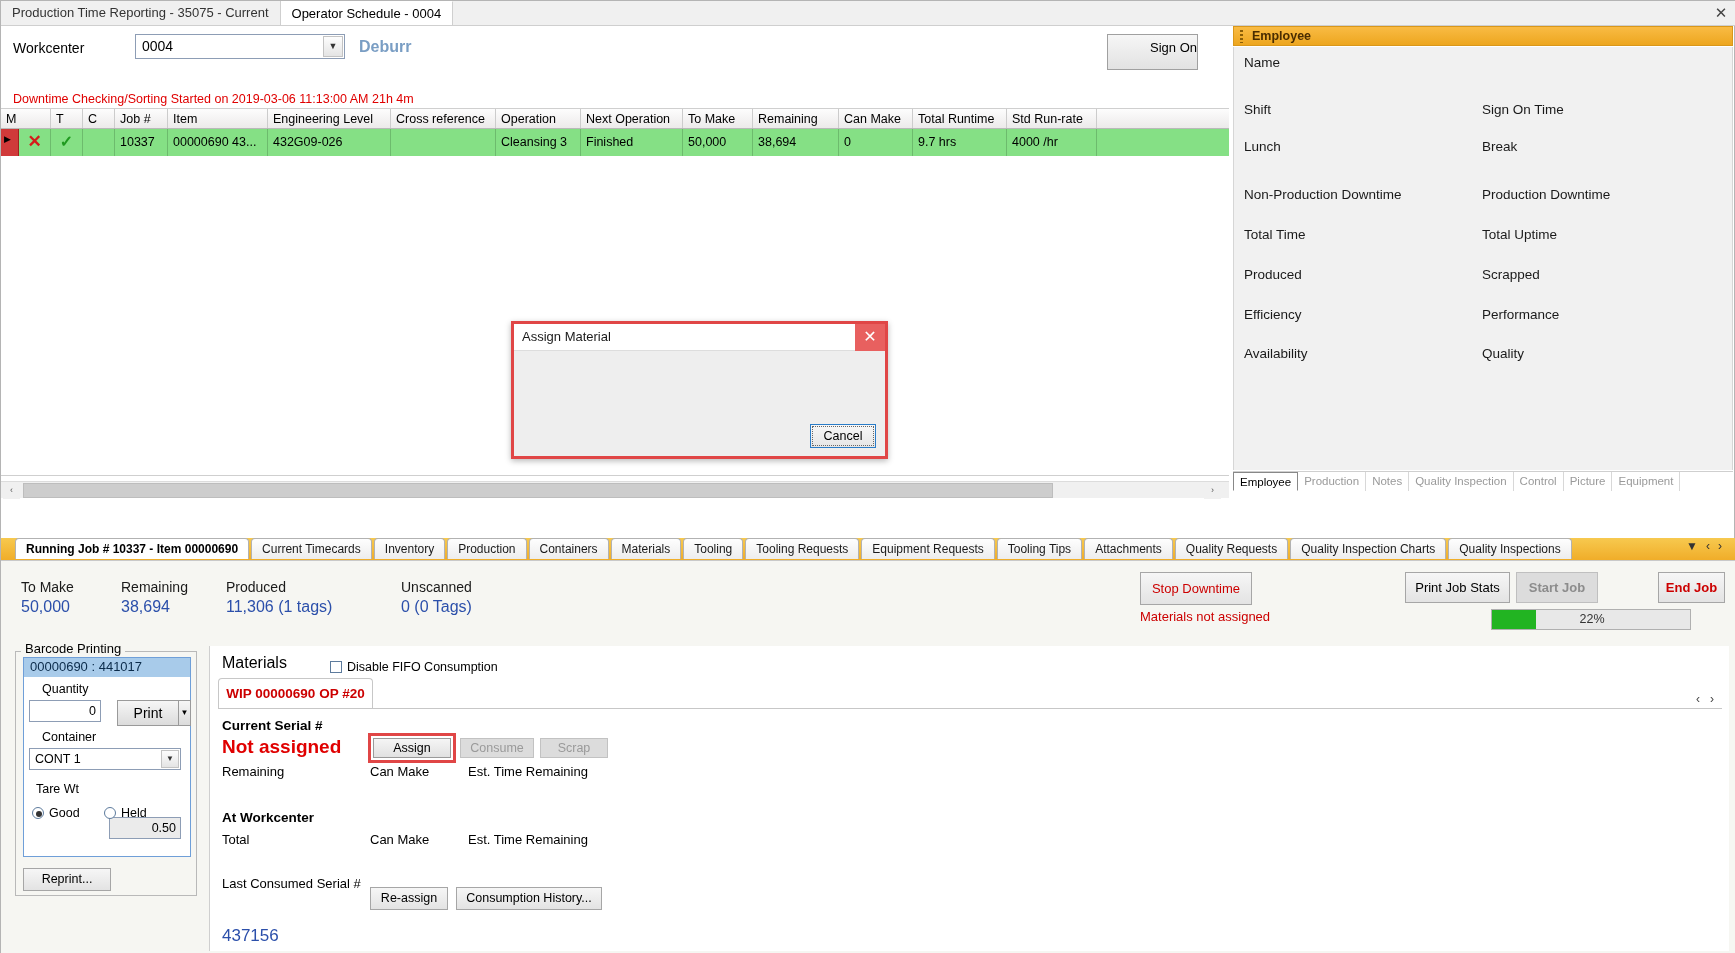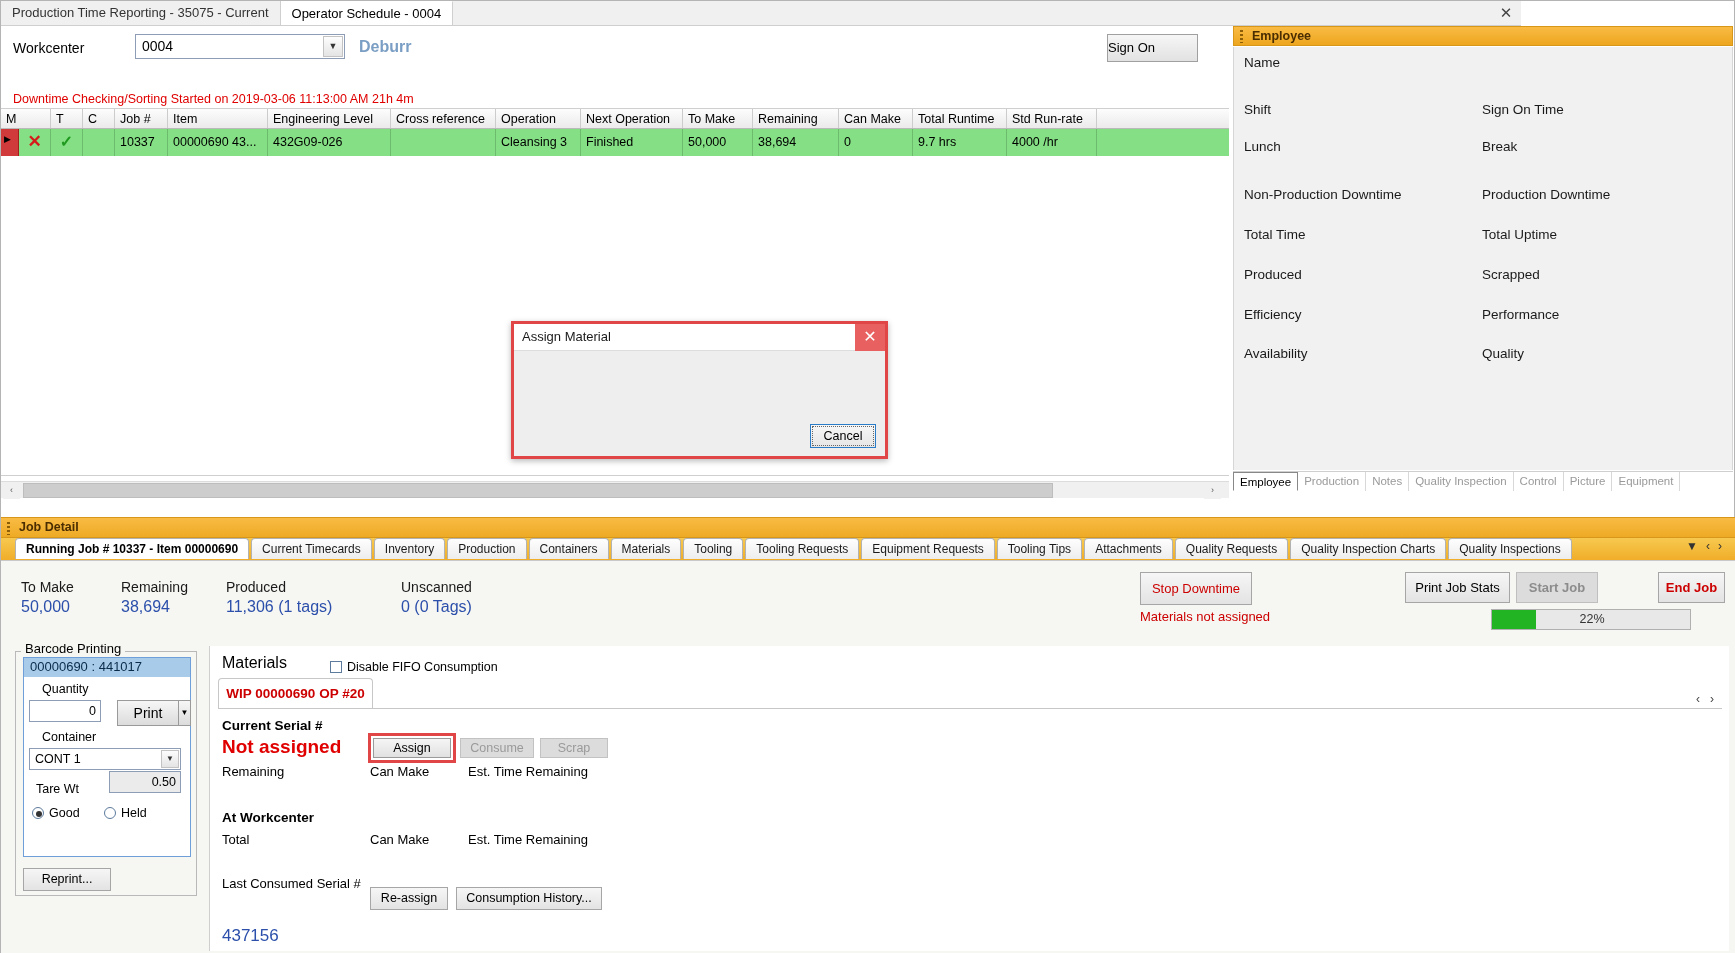--- a/index.html
+++ b/index.html
@@ -14,21 +14,21 @@
   }
   #app {
     position: relative;
     width: 1735px; height: 953px;
     background: #ffffff;
     border: 1px solid #b4b4b4;
   }
 
   
   .toptabs {
-    position: absolute; left: 0; top: 0; width: 1520px; height: 25px;
+    position: absolute; left: 0; top: 0; width: 1735px; height: 25px;
     background: #f0f0f0;
     border-bottom: 1px solid #cfcfcf;
   }
   .toptab {
     display: inline-block;
     height: 24px; line-height: 24px;
     padding: 0 11px;
     font-size: 13px;
     color: #333;
     border-right: 1px solid #cfcfcf;
@@ -69,24 +69,24 @@
     position: absolute; right: 1px; top: 1px; width: 20px; height: 21px;
     background: linear-gradient(#fdfdfd,#e4e4e4);
     border: 1px solid #c3c3c3;
     text-align: center; line-height: 19px; font-size: 9px; color: #333;
   }
   .wc-desc {
     position: absolute; left: 358px; top: 4px;
     font-size: 16px; font-weight: bold; color: #7a9ec4;
   }
   .signon-btn {
-    position: absolute; left: 1106px; top: 0px; width: 91px; height: 28px;
+    position: absolute; left: 1106px; top: 0px; width: 91px; height: 36px;
     background: linear-gradient(#f6f6f6,#e2e2e2);
     border: 1px solid #a0a0a0;
-    font-size: 13px; text-align: left; line-height: 26px;
+    font-size: 13px; text-align: right; line-height: 26px;
     cursor: pointer;
   }
   .downtime-msg {
     position: absolute; left: 12px; top: 66px;
     font-size: 12.5px; color: #e00000;
   }
 
   
   .grid {
     position: absolute; left: 0; top: 82px; width: 1228px;
@@ -315,21 +315,21 @@
     background: #a8cbea; color: #0b2b4a; font-size: 13px;
     line-height: 18px; padding-left: 6px;
   }
   .bc-lbl { position: absolute; font-size: 12.5px; }
   .bc-input {
     position: absolute;
     border: 1px solid #8d9db5; background: #ffffff;
     font-size: 12.5px; text-align: right; padding-right: 4px;
     line-height: 20px;
   }
-  .bc-input.readonly { background: #ebebeb; }
+  .bc-input.readonly { background: #ebebeb; margin-top: 46px; }
   .print-btn {
     position: absolute; left: 93px; top: 62px; width: 62px; height: 26px;
     background: linear-gradient(#f6f6f6,#dcdcdc);
     border: 1px solid #9a9a9a;
     font-size: 14px; text-align: center; line-height: 24px; cursor: pointer;
   }
   .print-drop {
     position: absolute; left: 155px; top: 62px; width: 12px; height: 26px;
     background: linear-gradient(#f6f6f6,#dcdcdc);
     border: 1px solid #9a9a9a; border-left: none;
@@ -526,24 +526,20 @@
   </div>
 
   <div class="dialog">
     <div class="dlg-titlebar">
       <div class="dlg-title">Assign Material</div>
       <div class="dlg-close">✕</div>
     </div>
     <div class="dlg-cancel">Cancel</div>
   </div>
 
-  <div class="jobdetail-title">
-    <span class="grip"></span>
-    <span>Job Detail</span>
-  </div>
 
   <div class="jd-tabrow">
     <div class="jd-tab active">Running Job # 10337 - Item 00000690</div><div class="jd-tab">Current Timecards</div><div class="jd-tab">Inventory</div><div class="jd-tab">Production</div><div class="jd-tab">Containers</div><div class="jd-tab">Materials</div><div class="jd-tab">Tooling</div><div class="jd-tab">Tooling Requests</div><div class="jd-tab">Equipment Requests</div><div class="jd-tab">Tooling Tips</div><div class="jd-tab">Attachments</div><div class="jd-tab">Quality Requests</div><div class="jd-tab">Quality Inspection Charts</div><div class="jd-tab">Quality Inspections</div>
   </div>
   <div class="jd-tabnav">
     <span>▼</span><span>‹</span><span>›</span>
   </div>
 
   <div class="jd-body">
 

